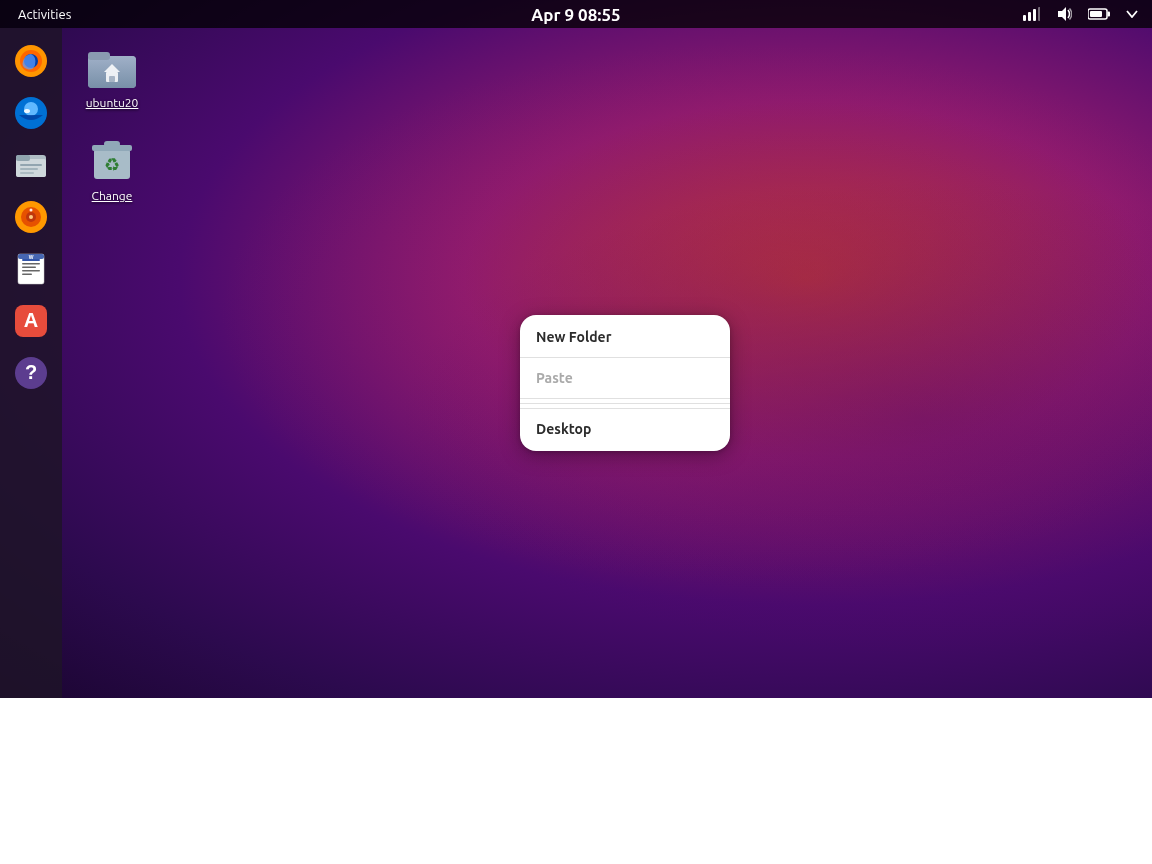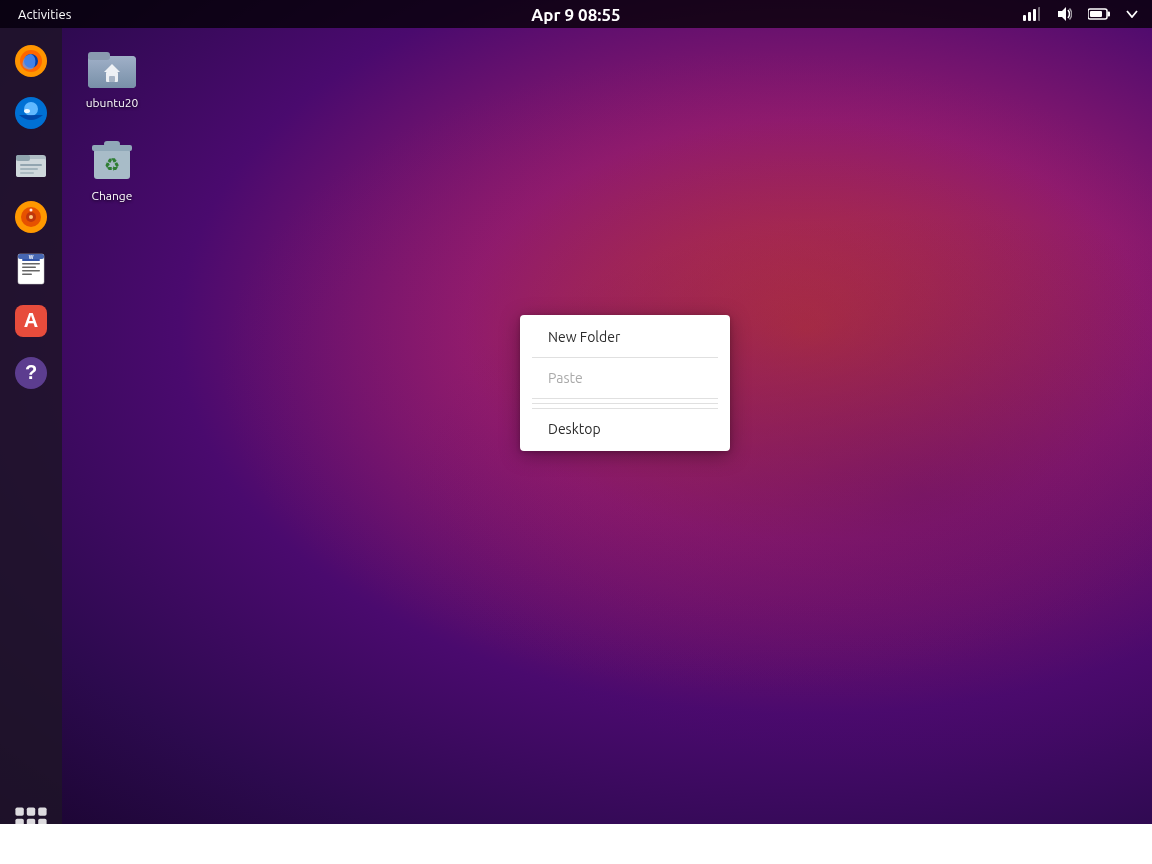--- a/index.html
+++ b/index.html
@@ -7,21 +7,21 @@
       width: 1152px;
       height: 864px;
       overflow: hidden;
       font-family: 'Ubuntu', 'Cantarell', sans-serif;
       position: relative;
     }
 
     
     #desktop {
       width: 1152px;
-      height: 824px;
+      height: 698px;
       position: relative;
       background: radial-gradient(ellipse at 70% 40%, #c0392b 0%, #8e1a6e 30%, #4a0a6e 55%, #2c0a4e 80%, #1a0530 100%);
       overflow: hidden;
     }
 
     
     #desktop::before {
       content: '';
       position: absolute;
       inset: 0;
@@ -152,34 +152,36 @@
       align-items: center;
       justify-content: center;
     }
 
     .desktop-icon-label {
       color: white;
       font-size: 12px;
       text-align: center;
       text-shadow: 0 1px 3px rgba(0,0,0,0.8);
       word-break: break-word;
+      text-decoration: underline;
     }
 
     
     #context-menu {
       position: absolute;
       top: 315px;
       left: 520px;
       width: 210px;
       background: white;
-      border-radius: 4px;
+      border-radius: 16px;
       box-shadow: 0 4px 20px rgba(0,0,0,0.35), 0 1px 4px rgba(0,0,0,0.2);
       z-index: 200;
-      padding: 6px 12px;
+      padding: 6px 0;
       font-size: 14px;
+      font-weight: bold;
     }
 
     .ctx-item {
       padding: 8px 16px;
       cursor: pointer;
       color: #2c2c2c;
       white-space: nowrap;
     }
 
     .ctx-item.disabled {

